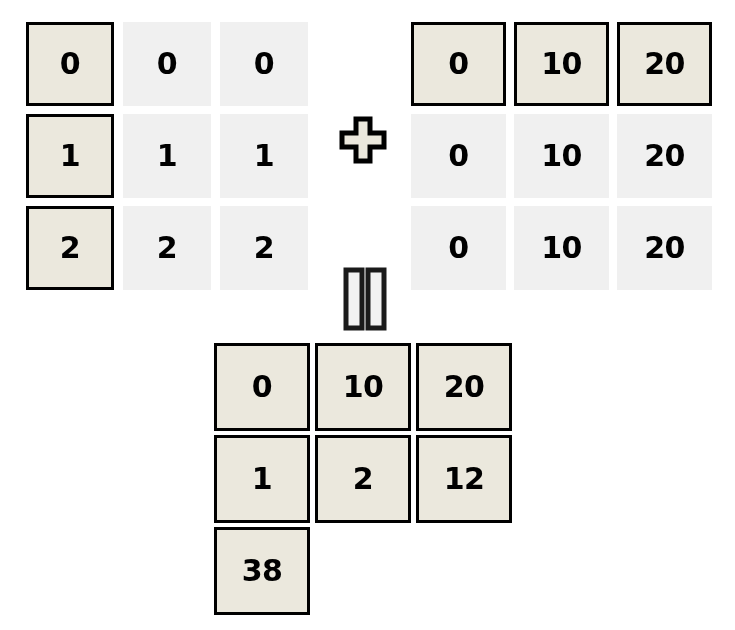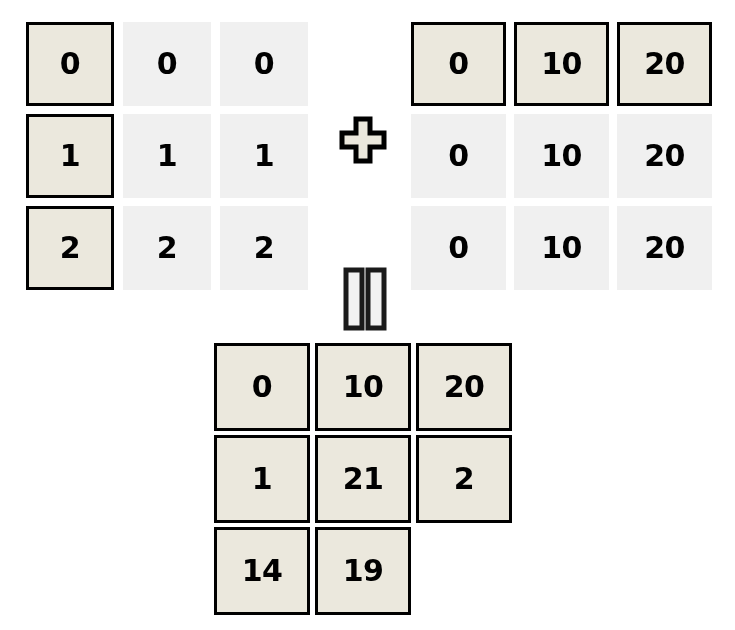--- a/index.html
+++ b/index.html
@@ -152,28 +152,25 @@
     <div class="cell solid">
         <span>10</span>
       </div>
     <div class="cell solid">
         <span>20</span>
       </div>
 
     <div class="cell solid">
         <span>1</span>
       </div>
-    <div class="cell solid">
-        <span>21</span>
-      </div>
 
     <div class="cell solid">
         <span>2</span>
       </div>
     <div class="cell solid">
-        <span>14</span>
+        <span>12</span>
       </div>
     <div class="cell solid">
-        <span>19</span>
+        <span>38</span>
       </div>
   </div>
 
 </div>
 
 </body></html>

